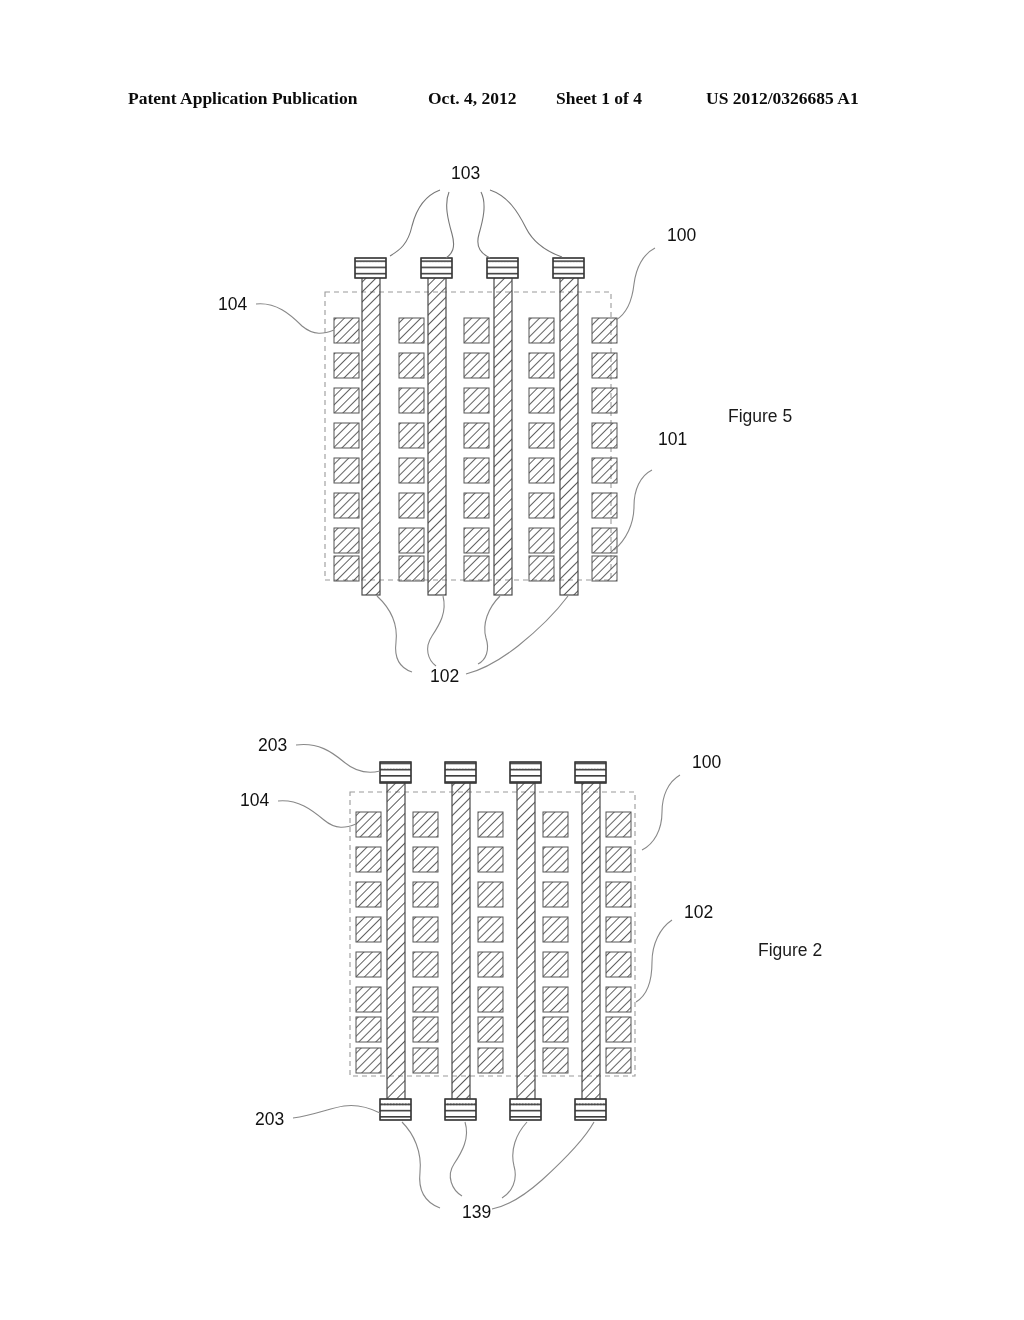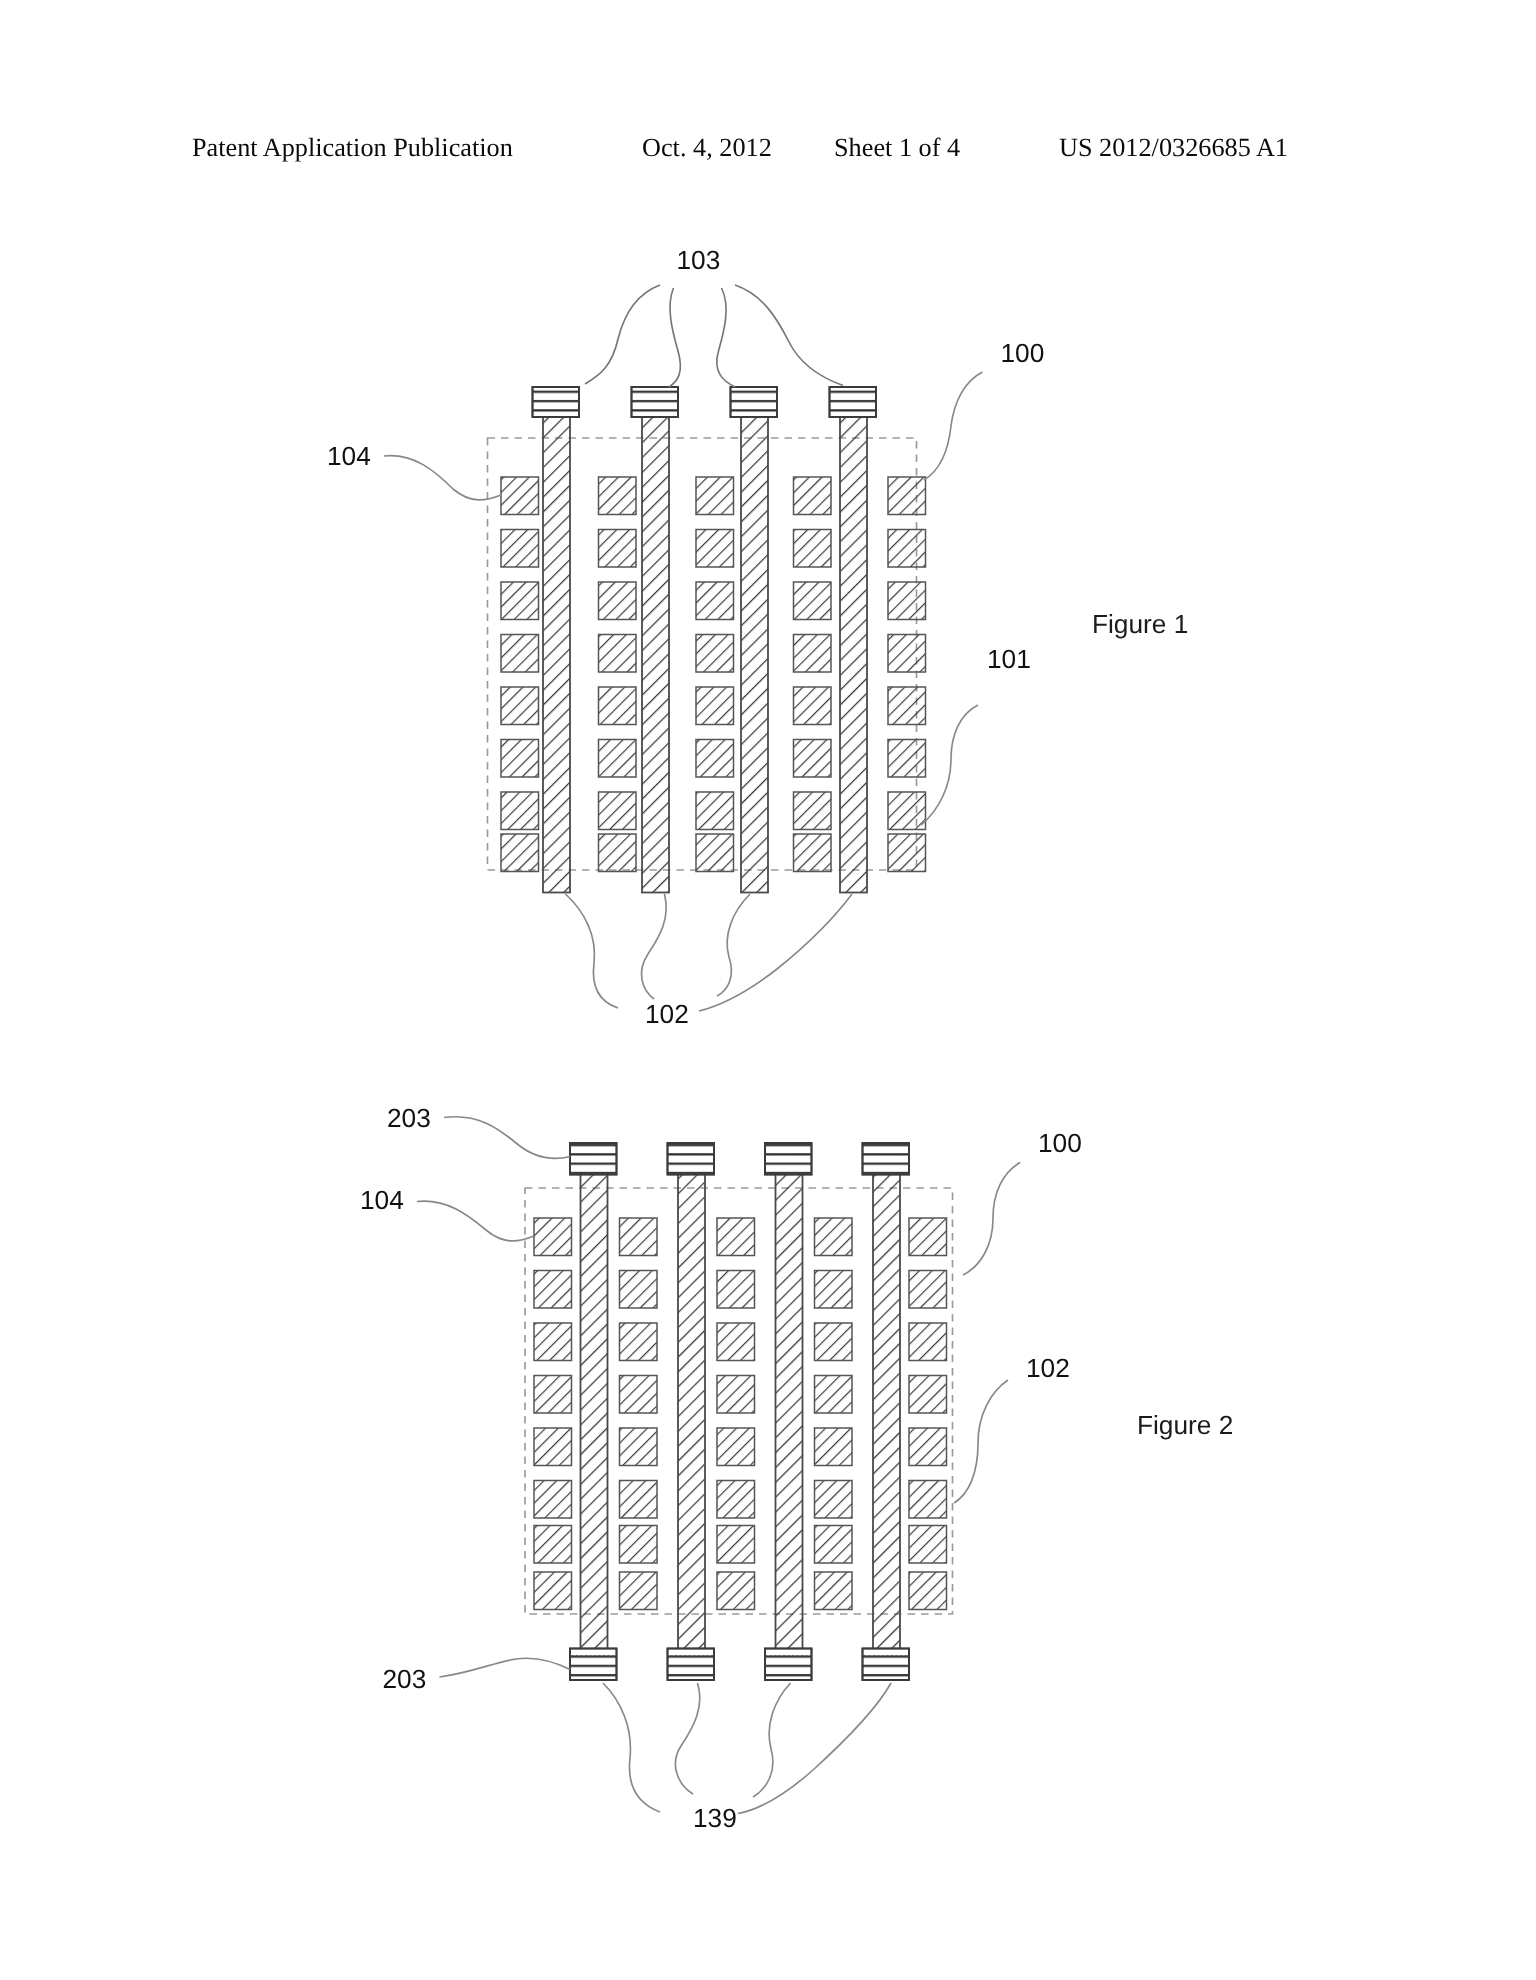--- a/index.html
+++ b/index.html
@@ -21,21 +21,21 @@
     height: 1320px;
     background: #ffffff;
   }
   .hdr {
     position: absolute;
     top: 88px;
     left: 0;
     width: 1024px;
     height: 26px;
     font-family: "Liberation Serif", serif;
-    font-weight: normal;
+    font-weight: bold;
     font-size: 17.5px;
     color: #0b0b0b;
     letter-spacing: 0px;
   }
   .hdr span { position: absolute; white-space: nowrap; }
   .hdr-title { left: 128px; }
   .hdr-date  { left: 428px; text-align: right; }
   .hdr-sheet { left: 556px; }
   .hdr-num   { left: 706px; }
 
@@ -350,21 +350,21 @@
 
       <g fill="none" stroke="#888" stroke-width="1.1">
         <path d="M 402 1122 C 414 1134 422 1152 420 1172 C 418 1190 424 1202 440 1208"></path>
         <path d="M 465 1122 C 470 1138 462 1152 454 1164 C 446 1176 452 1190 462 1196"></path>
         <path d="M 527 1122 C 516 1134 510 1150 514 1166 C 518 1180 512 1192 502 1198"></path>
         <path d="M 594 1122 C 584 1140 564 1160 542 1180 C 524 1196 508 1206 492 1209"></path>
       </g>
     </g>
   </svg>
 
-  <div class="figcap" style="left:728px; top:406px;">Figure 1</div>
+  <div class="figcap" style="left:728px; top:406px;">Figure 5</div>
   <div class="figcap" style="left:758px; top:940px;text-align:right;">Figure 2</div>
 
   <div class="reflabel" style="left:451px; top:163px;text-align:right;">103</div>
   <div class="reflabel" style="left:667px; top:225px;">100</div>
   <div class="reflabel" style="left:218px; top:294px;">104</div>
   <div class="reflabel" style="left:658px; top:429px;">101</div>
   <div class="reflabel" style="left:430px; top:666px;">102</div>
 
   <div class="reflabel" style="left:258px; top:735px;">203</div>
   <div class="reflabel" style="left:692px; top:752px;">100</div>

